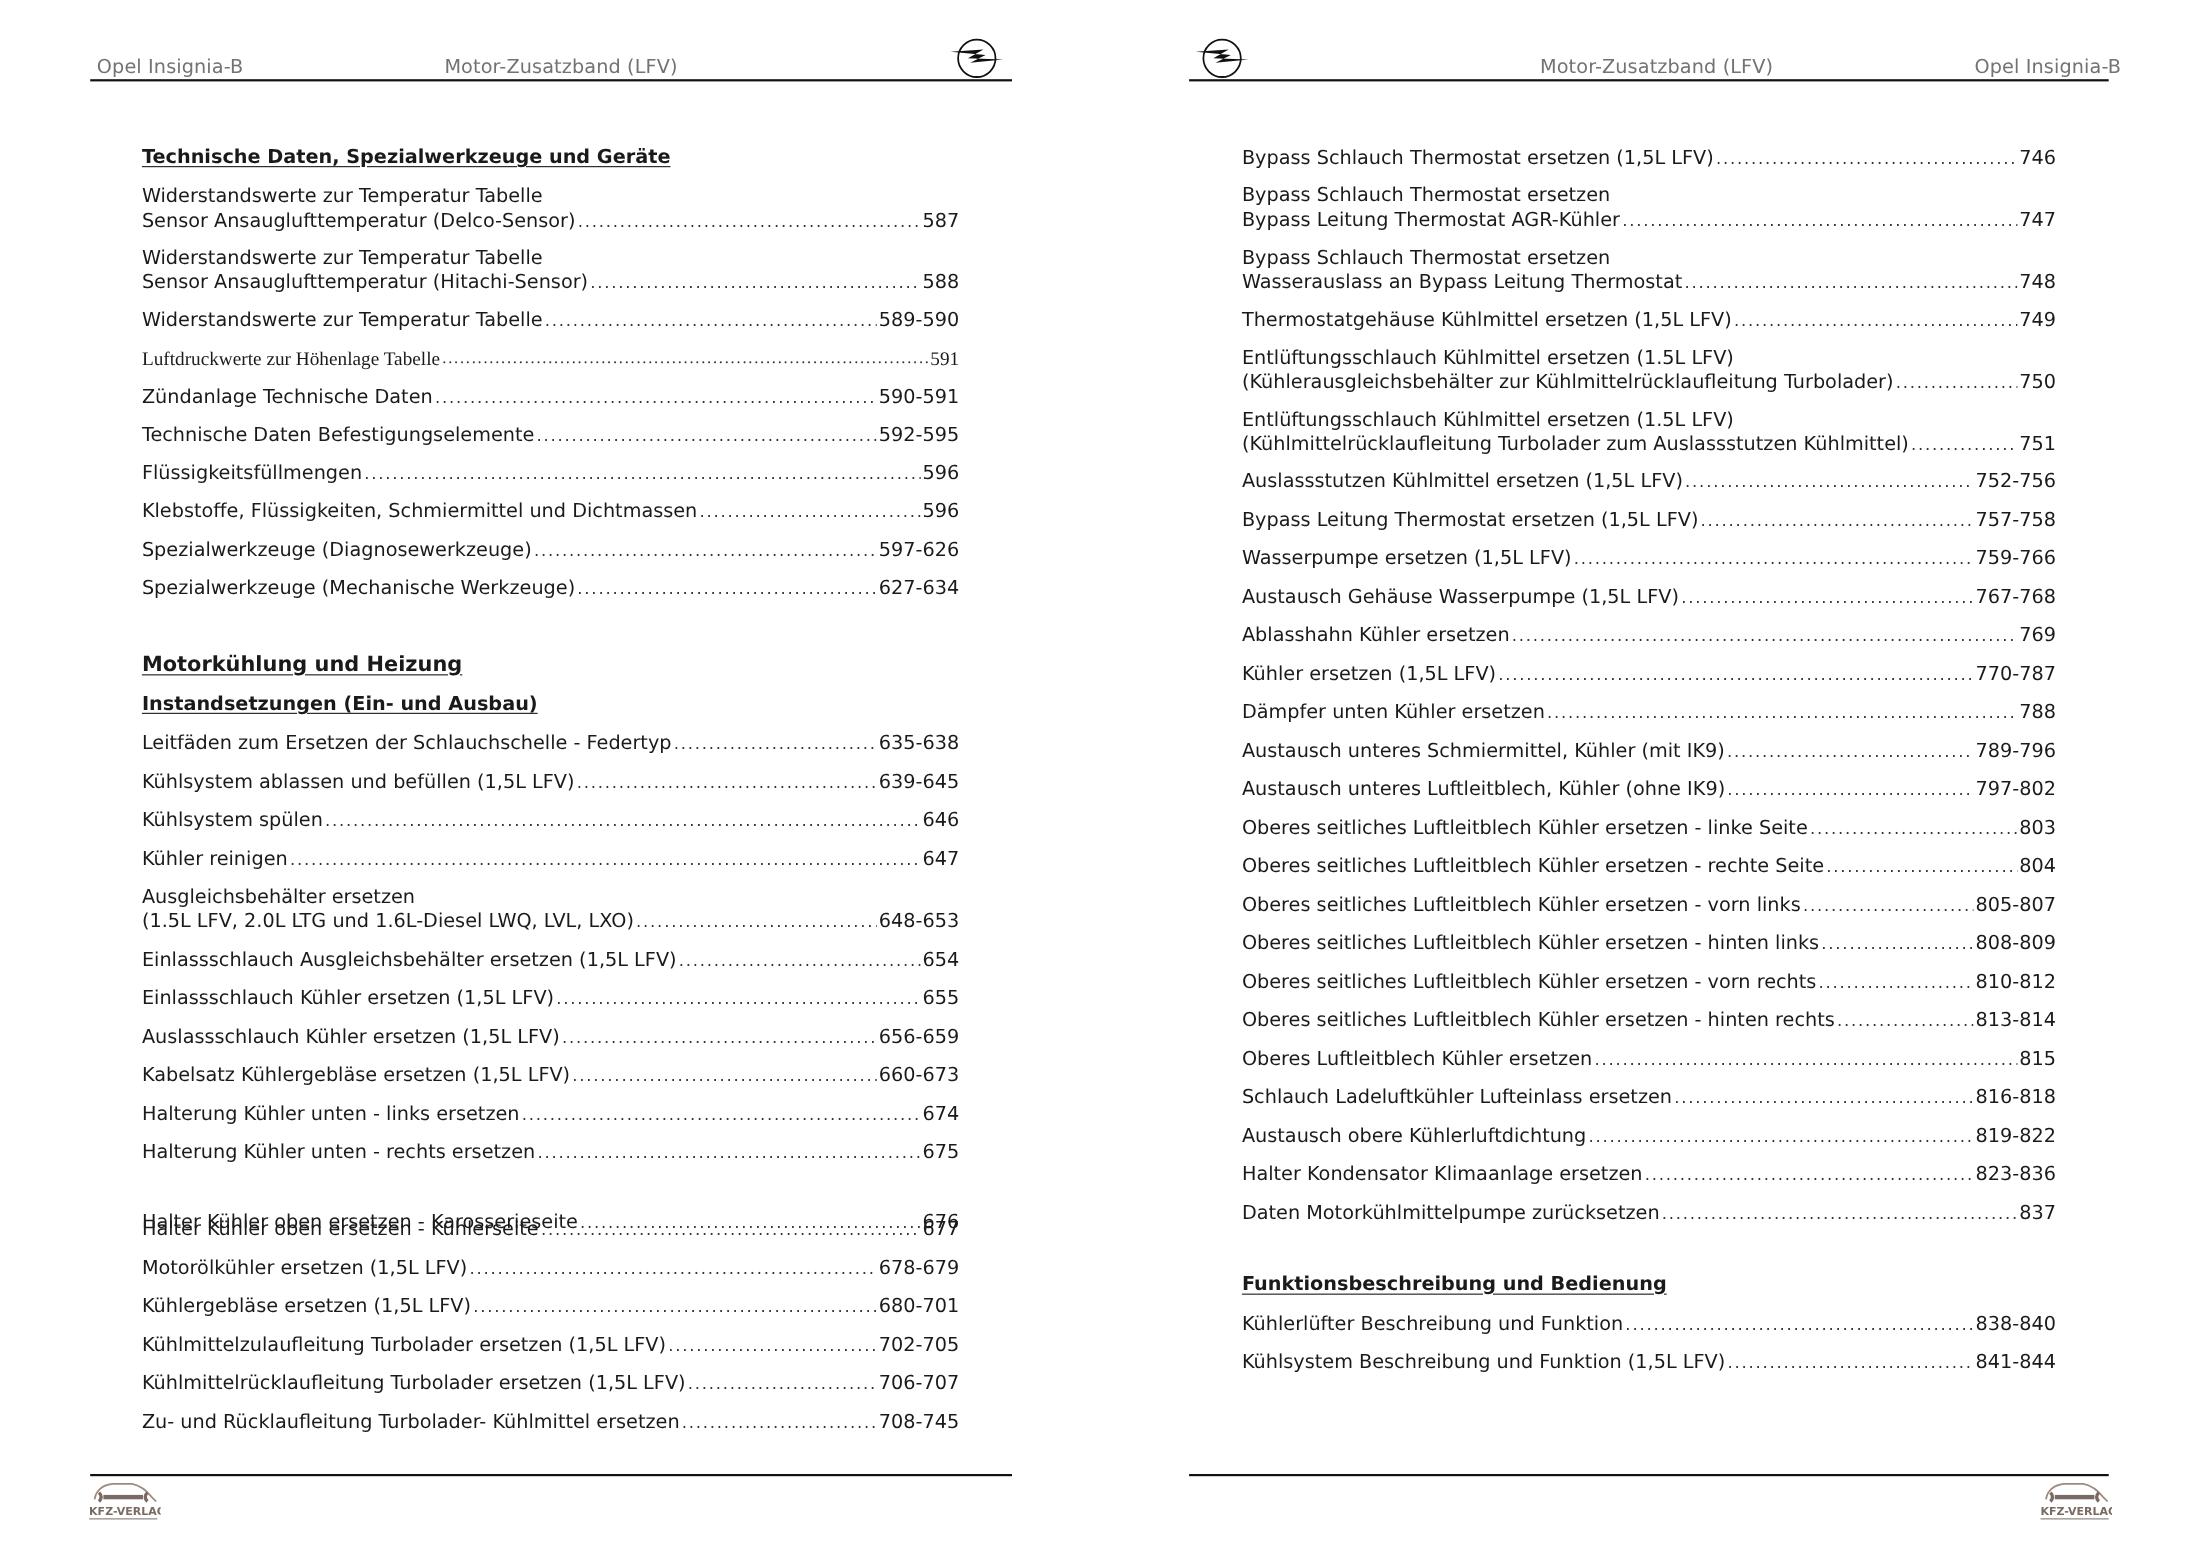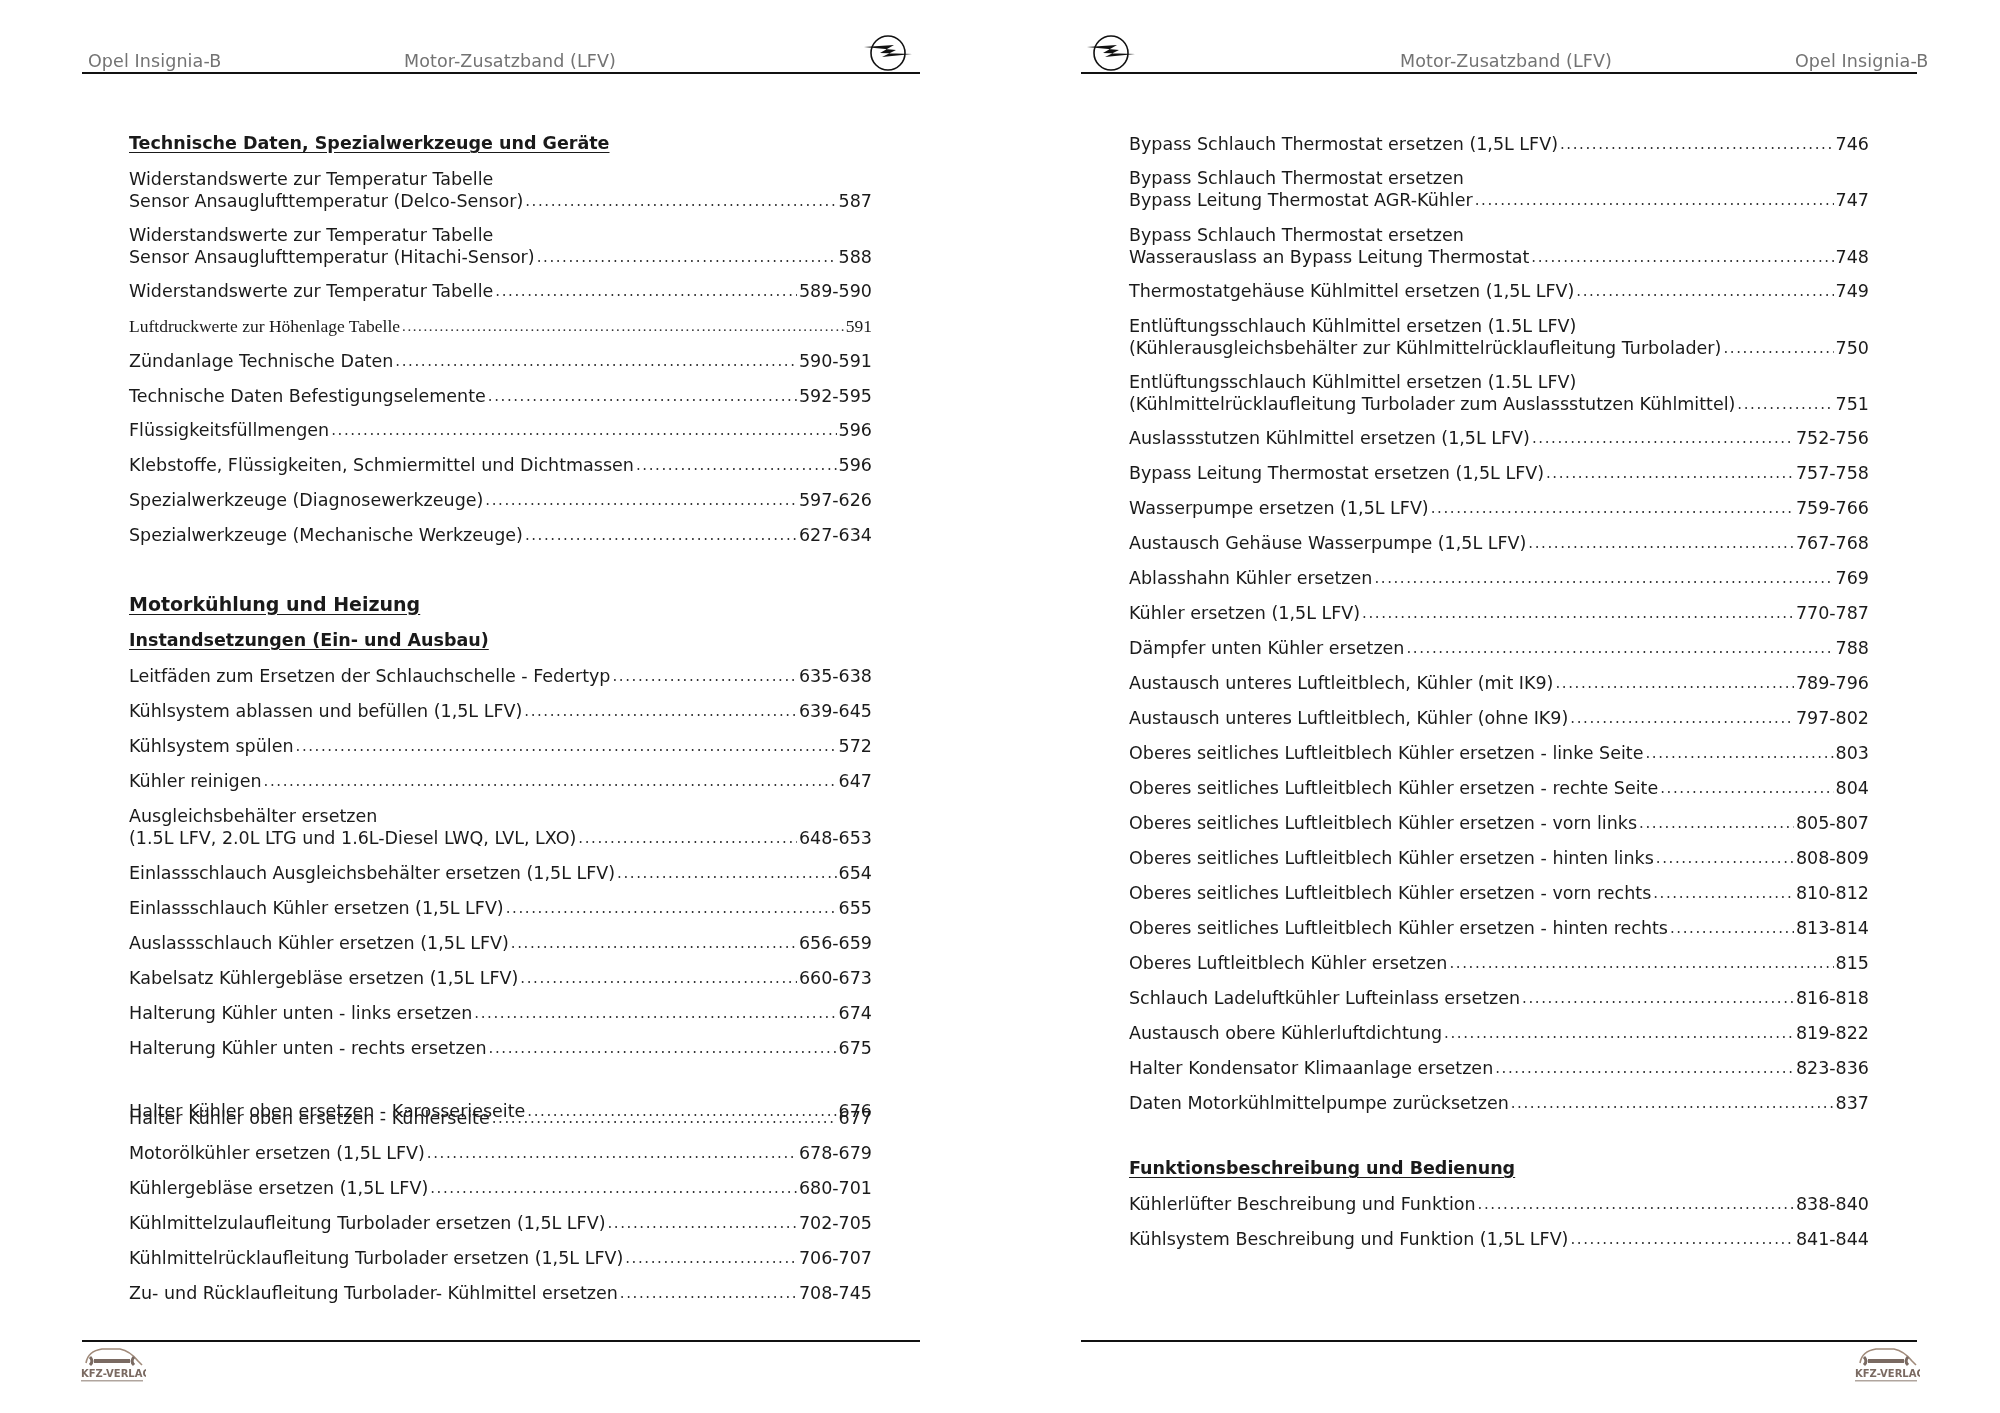--- a/index.html
+++ b/index.html
@@ -122,21 +122,21 @@
         <div class="toc-line">
           <span class="t">Kühlsystem ablassen und befüllen (1,5L LFV)</span>
           <span class="dots"></span>
           <span class="p">639-645</span>
         </div>
       </div>
     <div class="toc-entry" style="top:735px;">
         <div class="toc-line">
           <span class="t">Kühlsystem spülen</span>
           <span class="dots"></span>
-          <span class="p">572</span>
+          <span class="p">646</span>
         </div>
       </div>
     <div class="toc-entry" style="top:770px;">
         <div class="toc-line">
           <span class="t">Kühler reinigen</span>
           <span class="dots"></span>
           <span class="p">647</span>
         </div>
       </div>
     <div class="toc-entry" style="top:805px;">
@@ -350,21 +350,21 @@
       </div>
     <div class="toc-entry" style="top:637px;">
         <div class="toc-line">
           <span class="t">Dämpfer unten Kühler ersetzen</span>
           <span class="dots"></span>
           <span class="p">788</span>
         </div>
       </div>
     <div class="toc-entry" style="top:672px;">
         <div class="toc-line">
-          <span class="t">Austausch unteres Luftleitblech, Kühler (mit IK9)</span>
+          <span class="t">Austausch unteres Schmiermittel, Kühler (mit IK9)</span>
           <span class="dots"></span>
           <span class="p">789-796</span>
         </div>
       </div>
     <div class="toc-entry" style="top:707px;">
         <div class="toc-line">
           <span class="t">Austausch unteres Luftleitblech, Kühler (ohne IK9)</span>
           <span class="dots"></span>
           <span class="p">797-802</span>
         </div>

